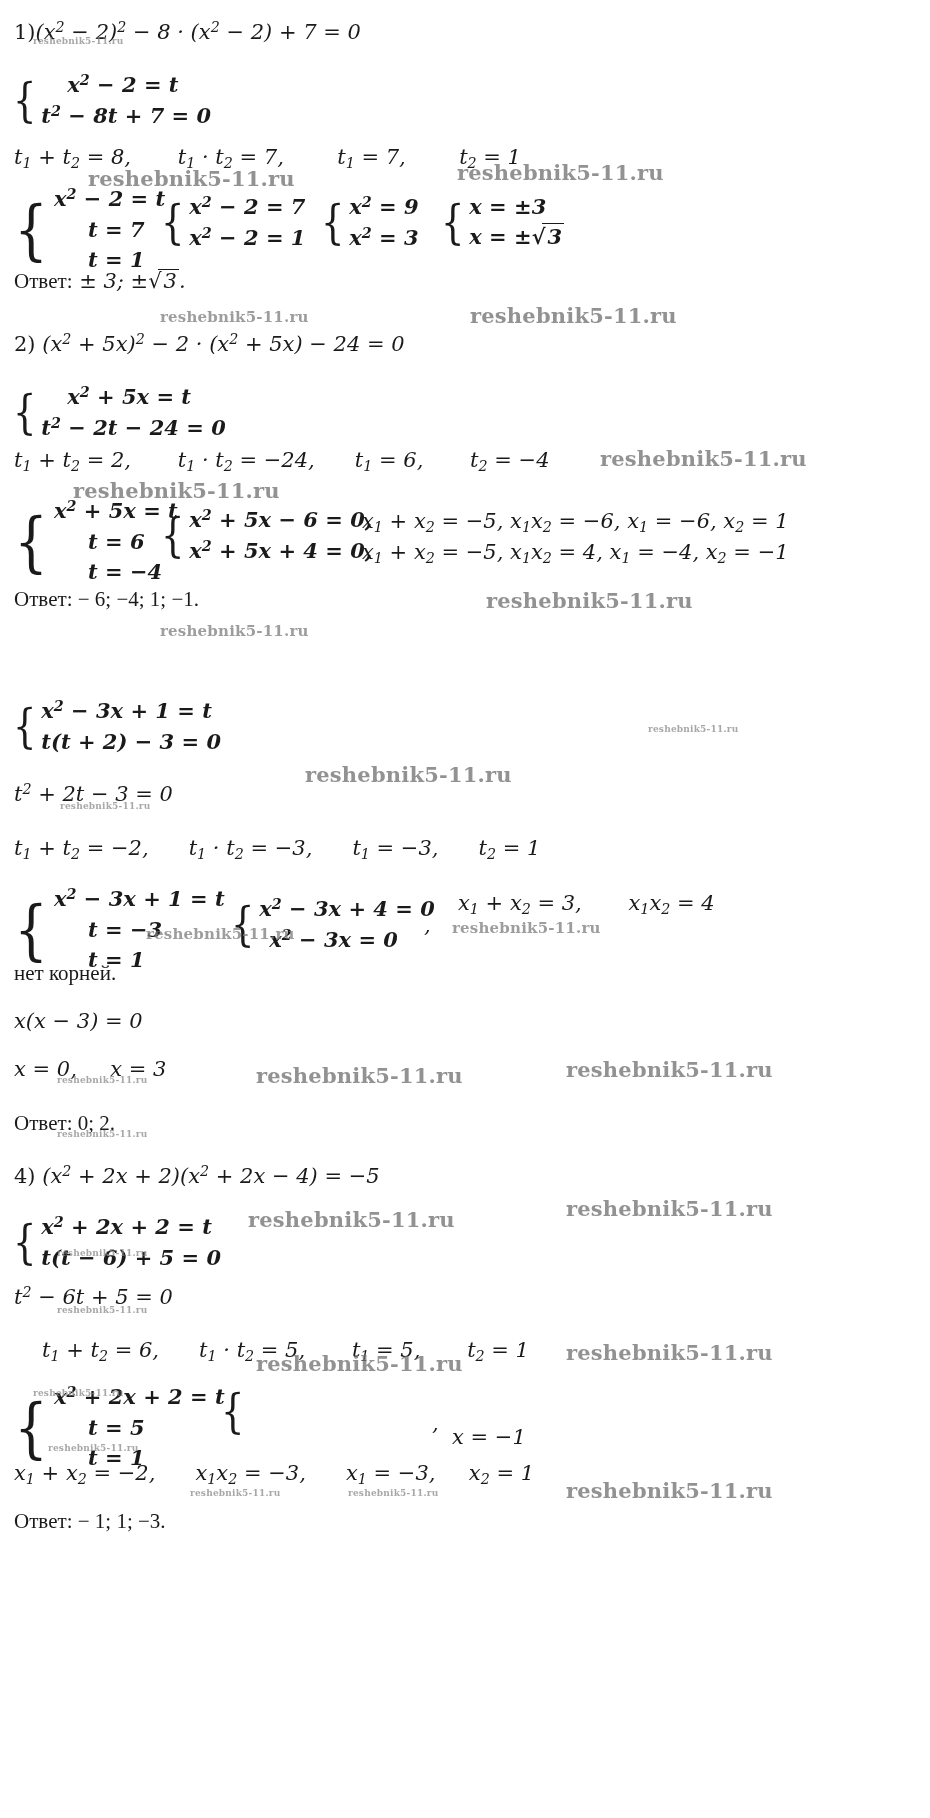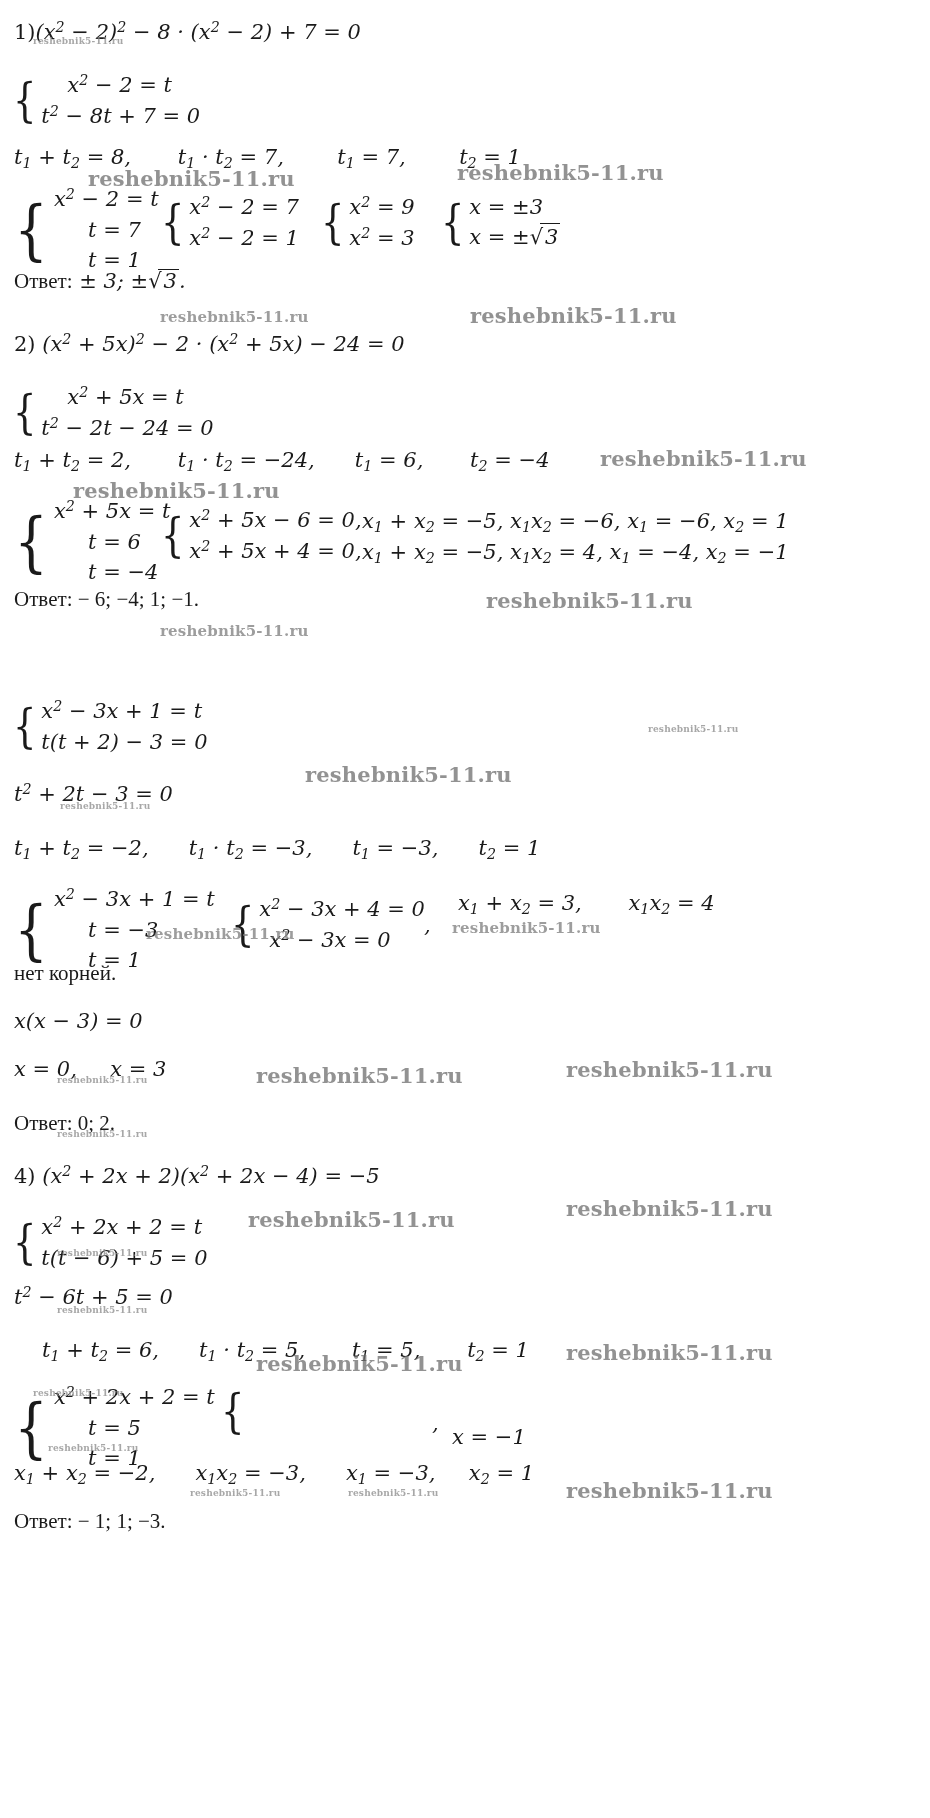--- a/index.html
+++ b/index.html
@@ -70,20 +70,21 @@
     font-size: 66px;
   }
   .sys-lines {
     display: flex;
     flex-direction: column;
     justify-content: center;
   }
   .sys-lines > div {
     line-height: 1.45;
     white-space: nowrap;
+    font-weight: bold;
   }
   .indent1 { padding-left: 26px; }
   .indent2 { padding-left: 34px; }
 
   
   .wm {
     position: absolute;
     font-family: "DejaVu Serif", serif;
     font-weight: bold;
     color: #8f8f8f;

